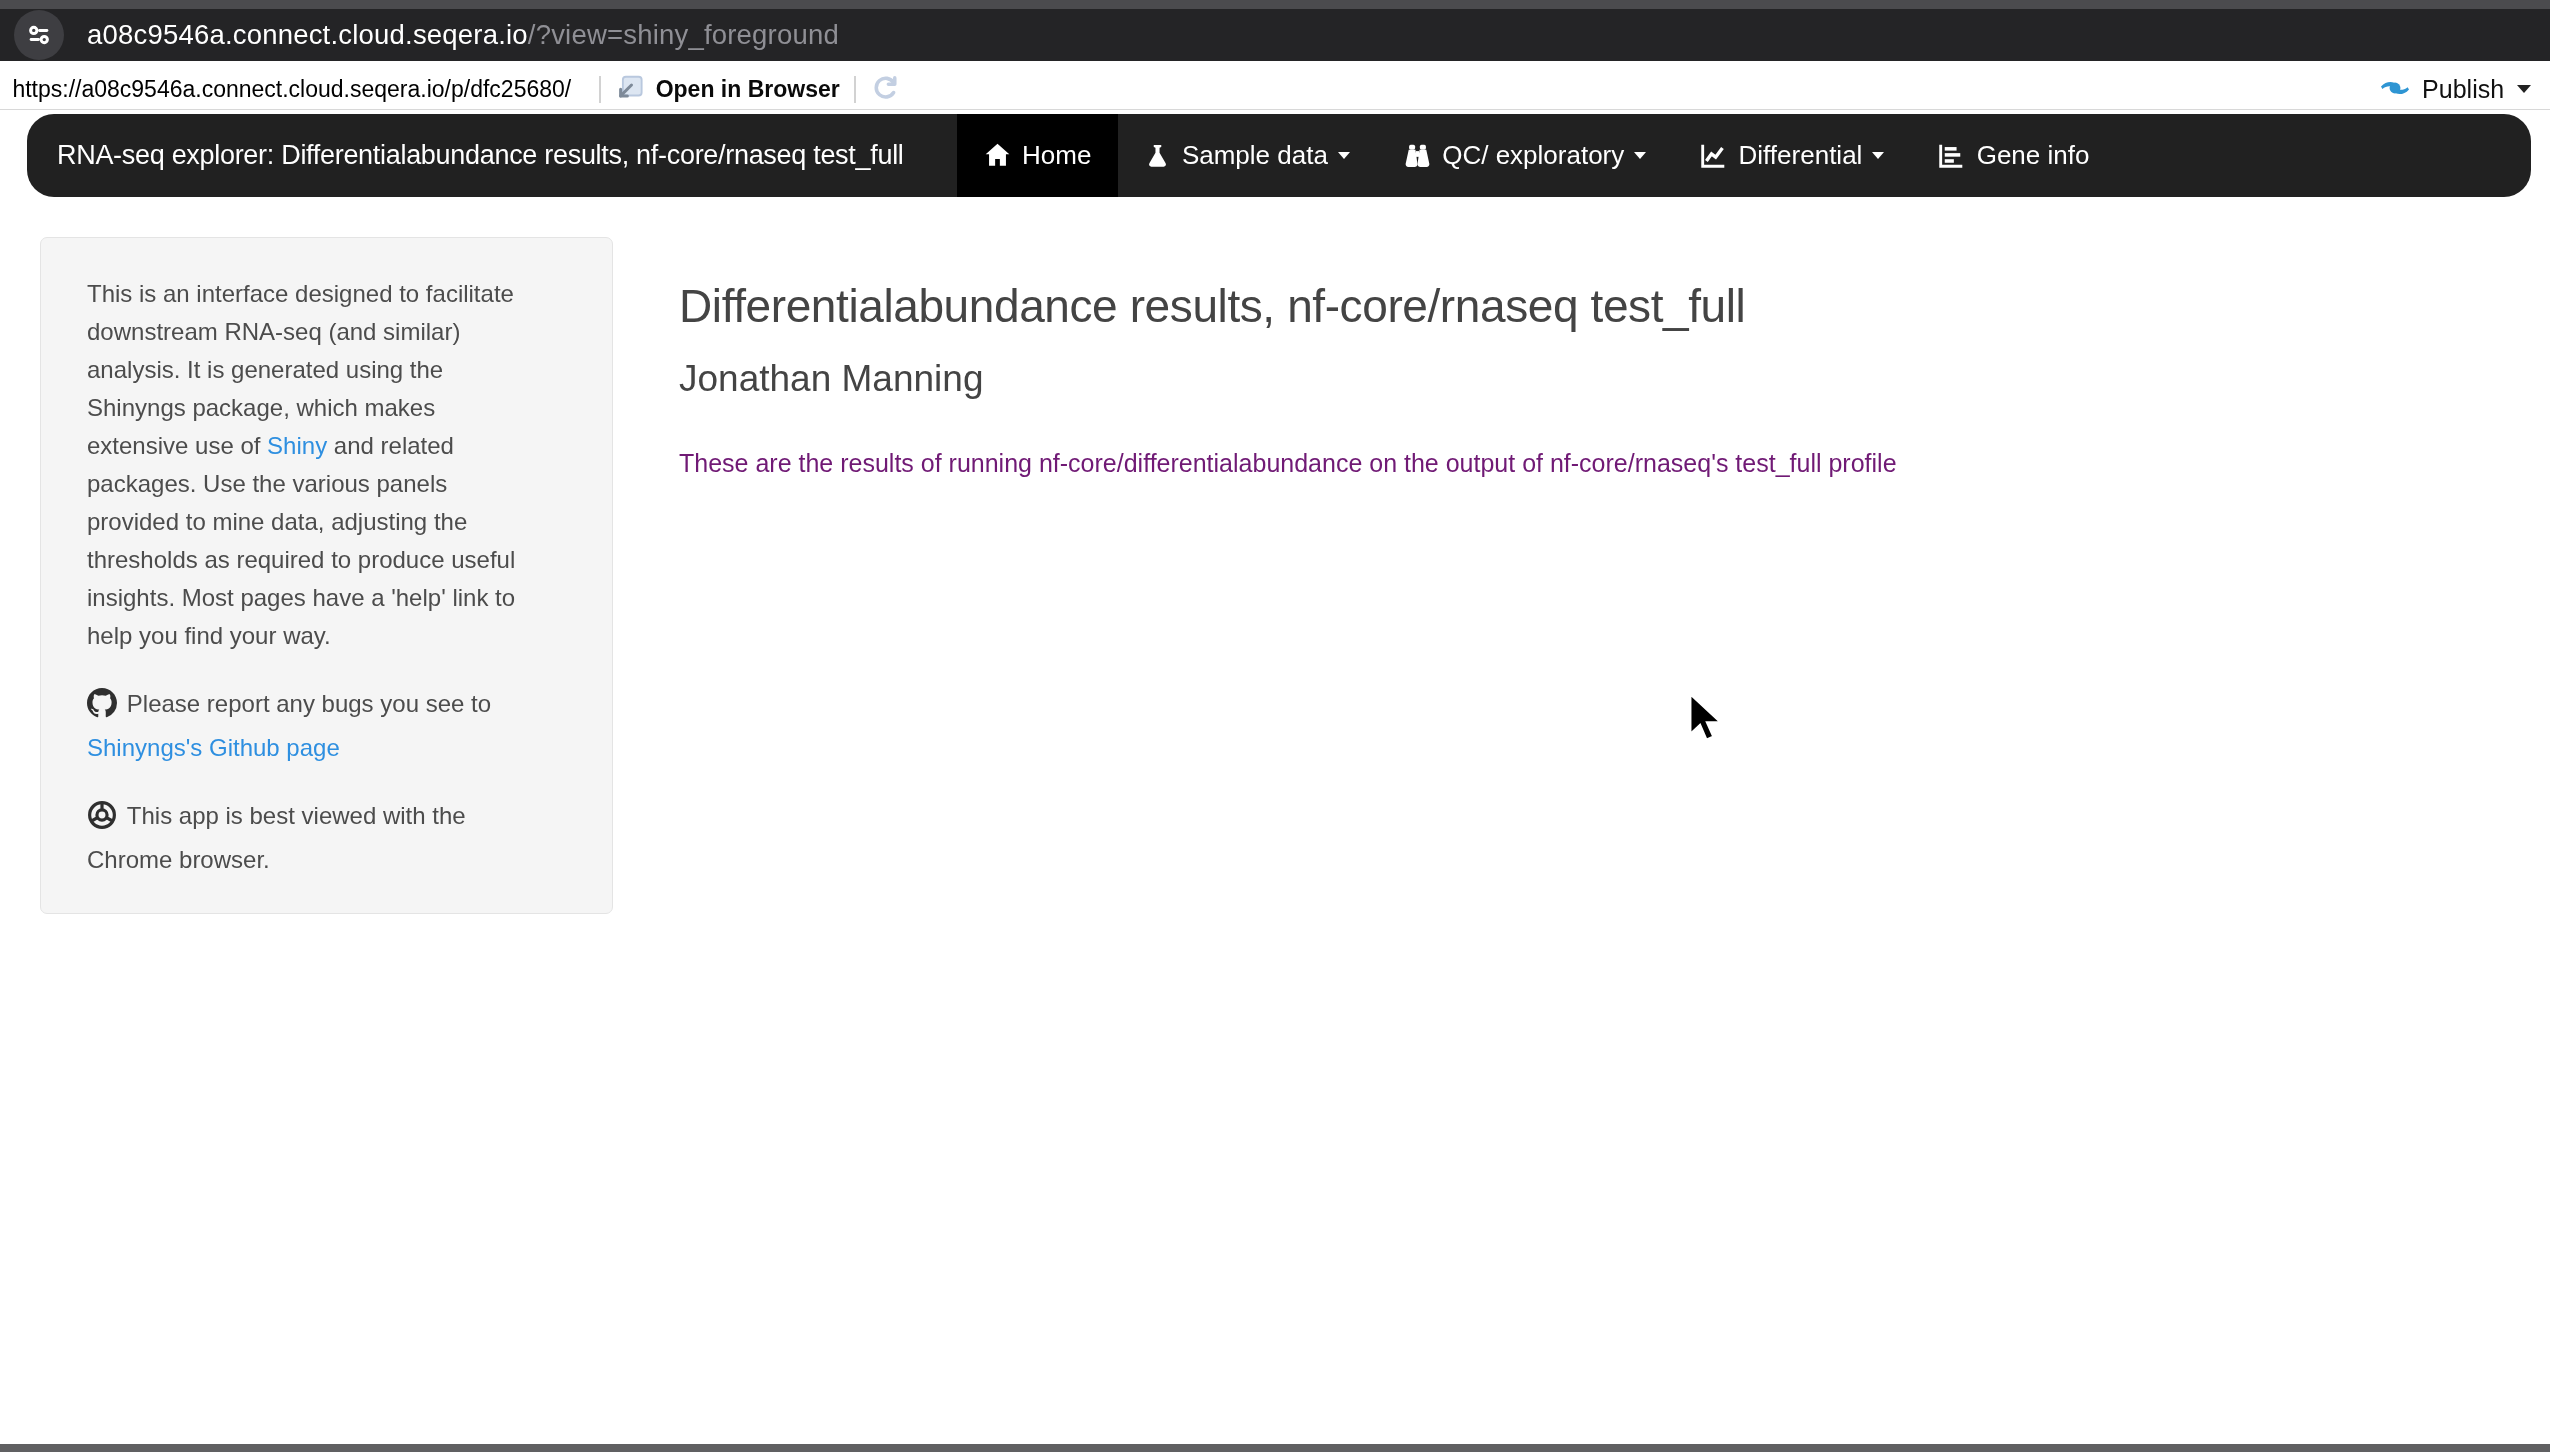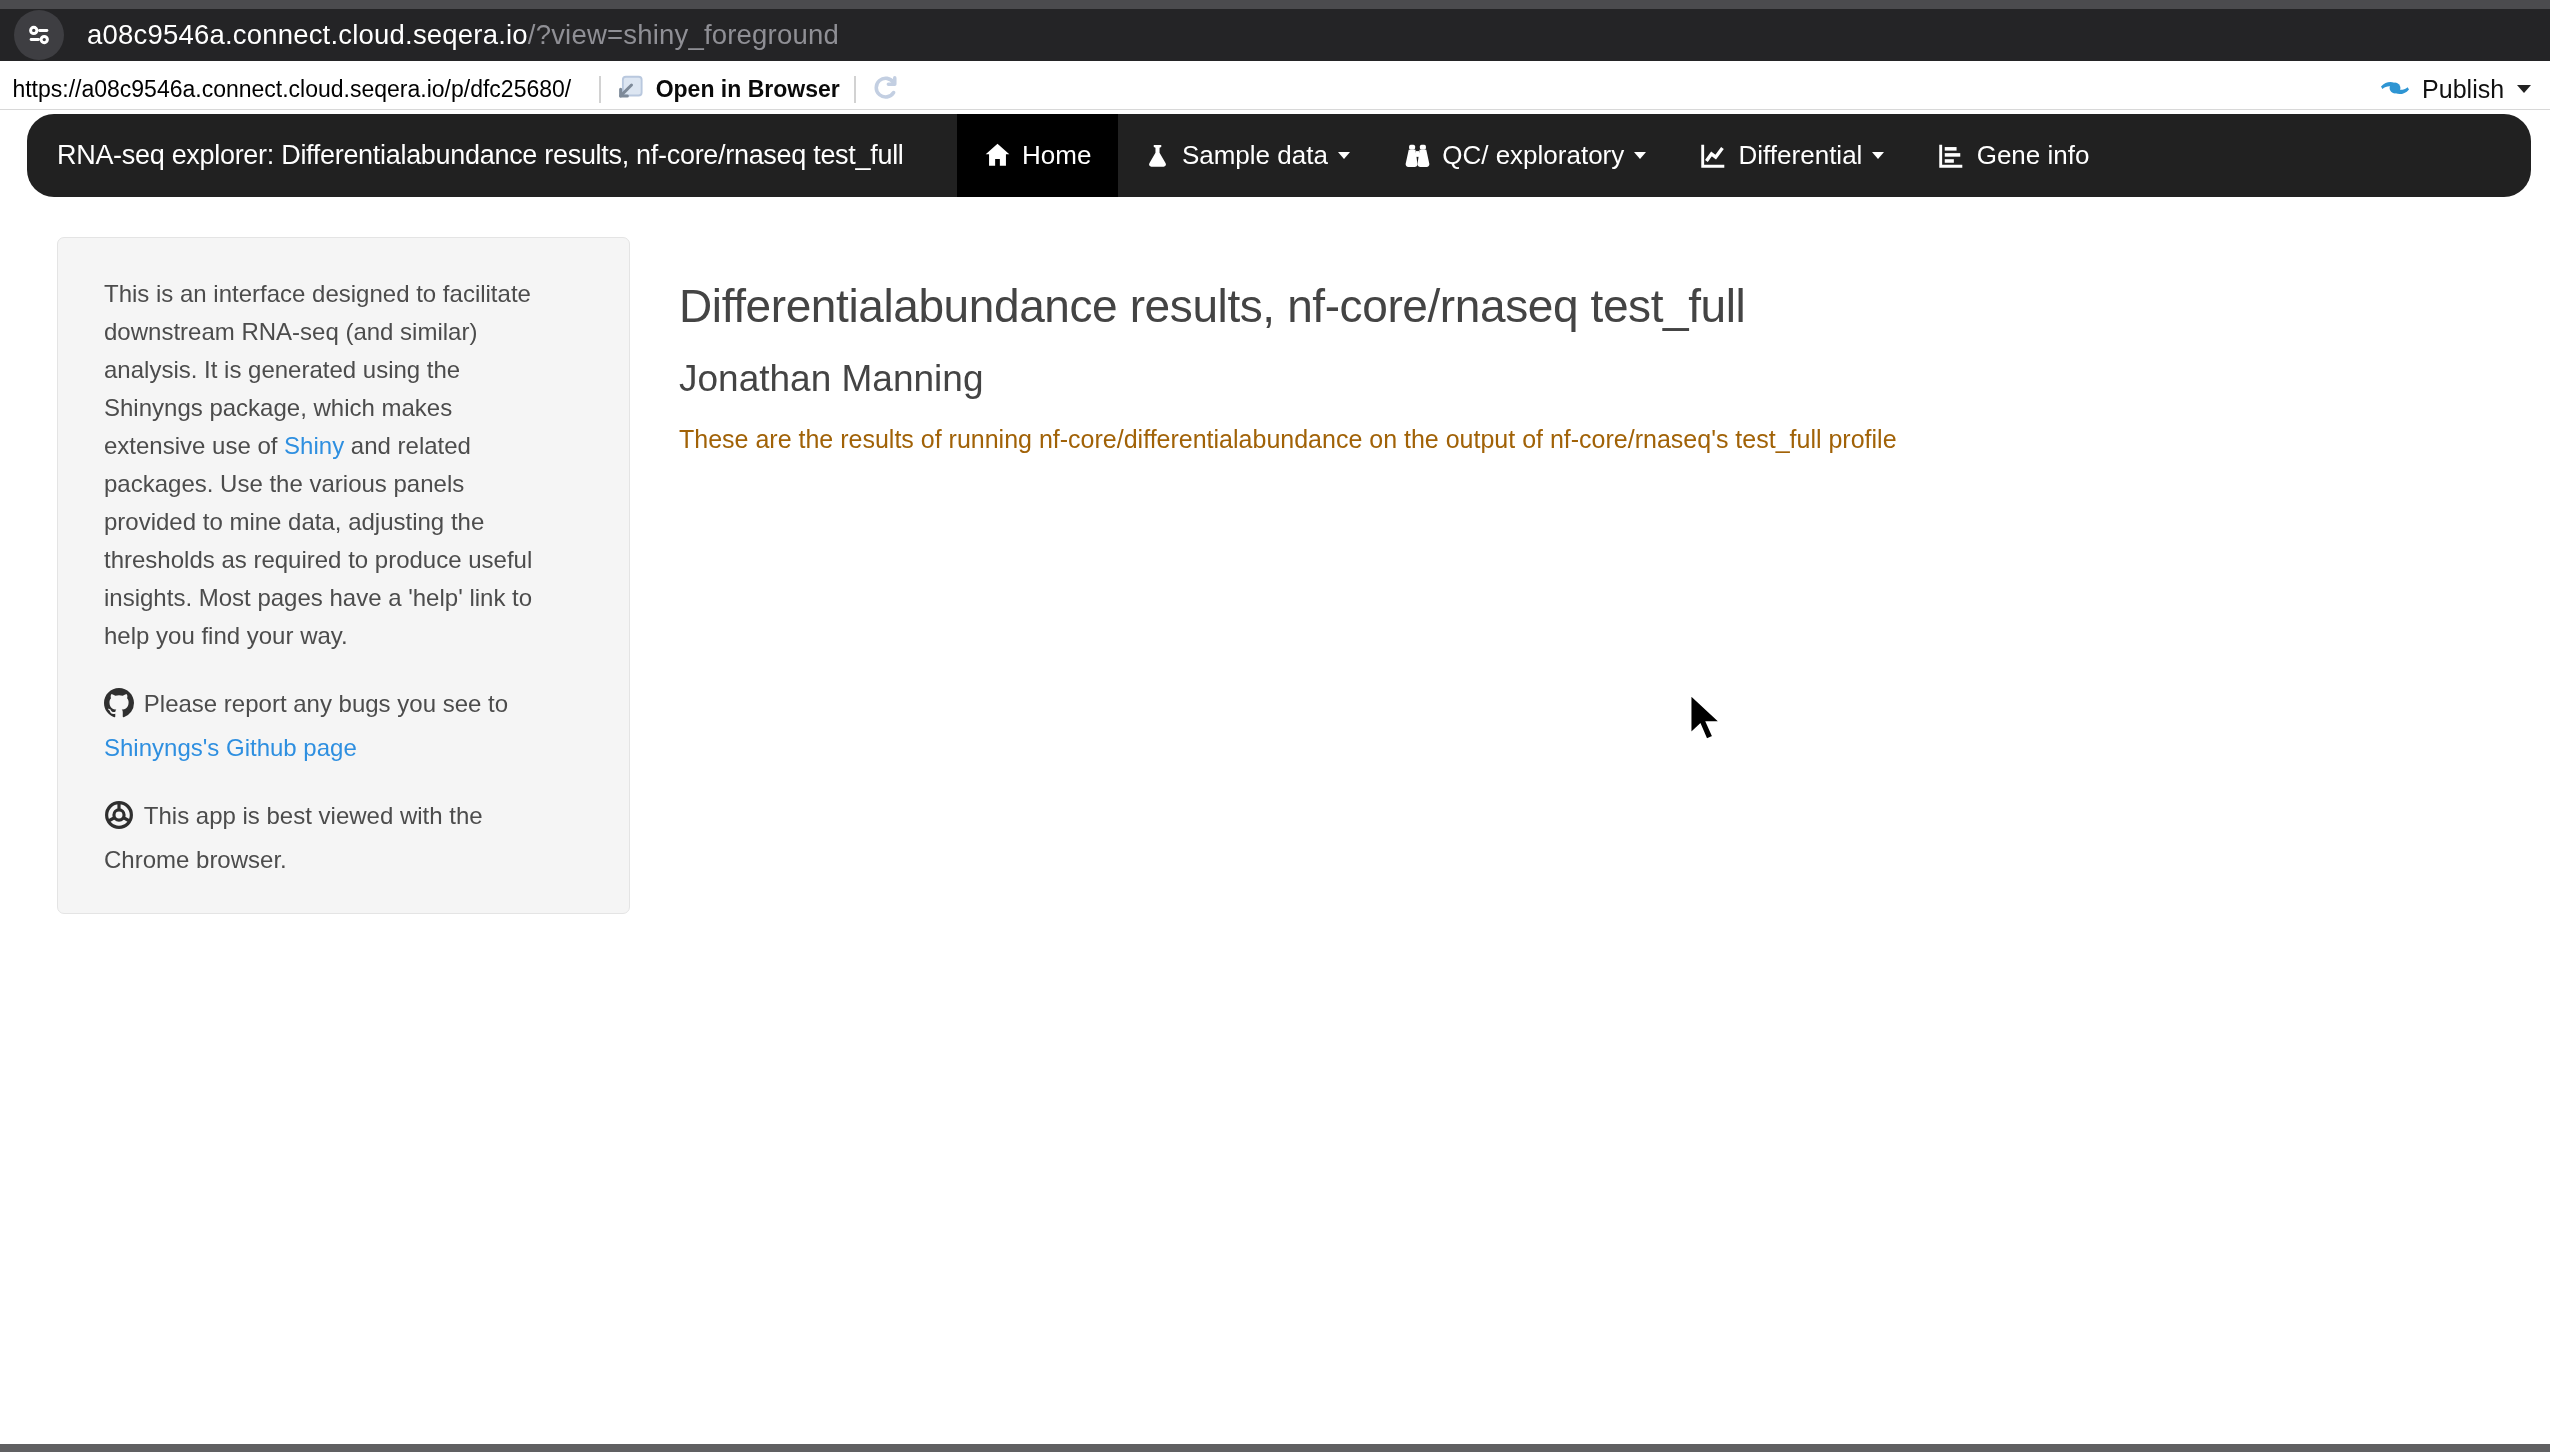--- a/index.html
+++ b/index.html
@@ -33,32 +33,32 @@
   .brand { display:flex; align-items:center; padding:0 30px; font-size:27px; letter-spacing:-0.3px;
     color:#fff; white-space:nowrap; }
   .nav { display:flex; margin-left:23px; }
   .nav-item { display:flex; align-items:center; padding:0 27px; color:#fff; font-size:26px;
     white-space:nowrap; cursor:pointer; }
   .nav-item.active { background:#000000; }
   .nav-item .nico { display:flex; align-items:center; margin-right:11.5px; }
   .caret-white { width:0; height:0; border-left:6.2px solid transparent; border-right:6.2px solid transparent;
     border-top:7px solid #fff; margin-left:9.8px; }
   
-  .well { position:absolute; left:57px; top:127px; width:573px; background:#f5f5f5;
+  .well { position:absolute; left:40px; top:127px; width:573px; background:#f5f5f5;
     border:1.8px solid #e4e4e4; border-radius:7px; padding:37px 44px 34px 46px;
     font-size:24px; line-height:38px; color:#4c4c4c; }
   .well .pline { white-space:nowrap; }
   .well a { color:#2e8fe0; text-decoration:none; cursor:pointer; }
   .side-li { margin-top:30px; white-space:nowrap; }
   .side-li .licon { display:inline-block; vertical-align:-6.2px; margin-right:9.8px; }
   
   .main-col { position:absolute; left:679px; top:169px; width:1385px; color:#444; }
   .main-col h1 { font-size:46px; font-weight:300; letter-spacing:-0.4px; line-height:55px; white-space:nowrap; }
   .main-col h2 { font-size:37px; font-weight:300; line-height:44px; margin-top:23px; }
-  .main-col p { font-size:25px; font-weight:300; line-height:36px; margin-top:20px; color:#a16207; white-space:nowrap; }
+  .main-col p { font-size:25px; font-weight:300; line-height:36px; margin-top:44px; color:#701a75; white-space:nowrap; }
   .bottom-bar { position:absolute; left:0; bottom:0; width:2550px; height:8px; background:#606062; }
   .cursor { position:absolute; left:1685px; top:691px; pointer-events:none; }
 </style>
 </head>
 <body>
 
 <div class="top-strip"></div>
 
 <div class="title-bar">
   <div class="tune-circle">

